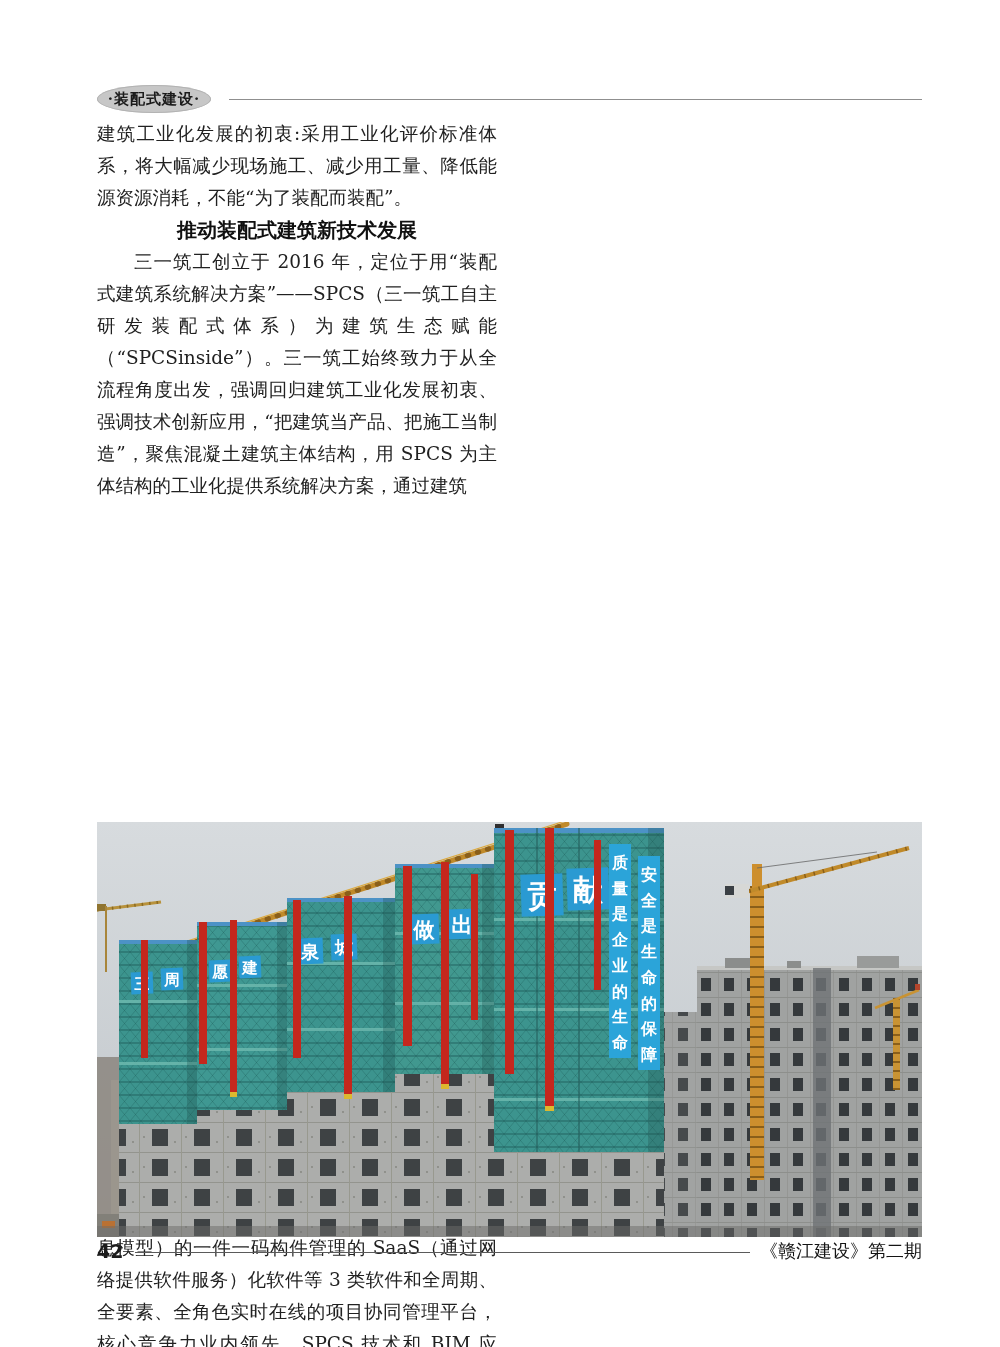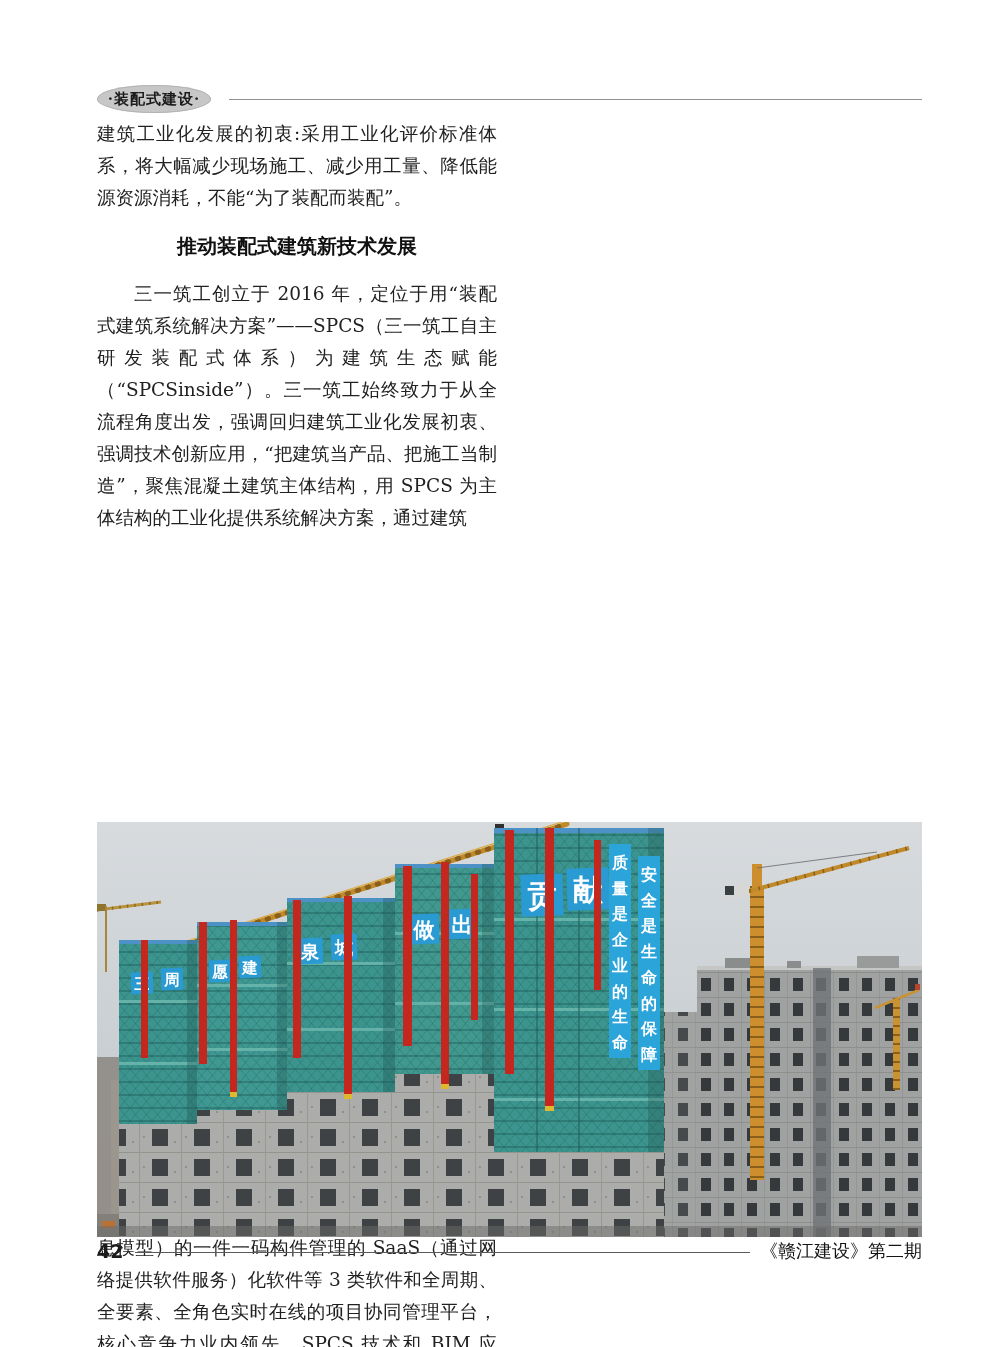--- a/index.html
+++ b/index.html
@@ -28,21 +28,21 @@
     position:absolute;left:97px;top:118px;width:826px;
     display:flex;gap:26px;flex-direction:column;
   }
   .col{
     width:400px;height:704px;overflow:hidden;
     font-size:18.5px;line-height:32px;text-align:justify;color:#212121;
   }
   .col p{margin:0;}
   .col p.ind{text-indent:2em;}
   .sec-heading{
-    margin:16px;text-align:center;
+    margin:0;text-align:center;
     font-family:"DejaVu Sans","Liberation Sans",sans-serif;
     font-size:20px;font-weight:bold;line-height:32px;color:#101010;
     text-indent:0;
   }
   
   .photo-wrap{
     position:absolute;left:97px;top:822px;width:825px;height:415px;
   }
   .photo-wrap svg{display:block;}
   

